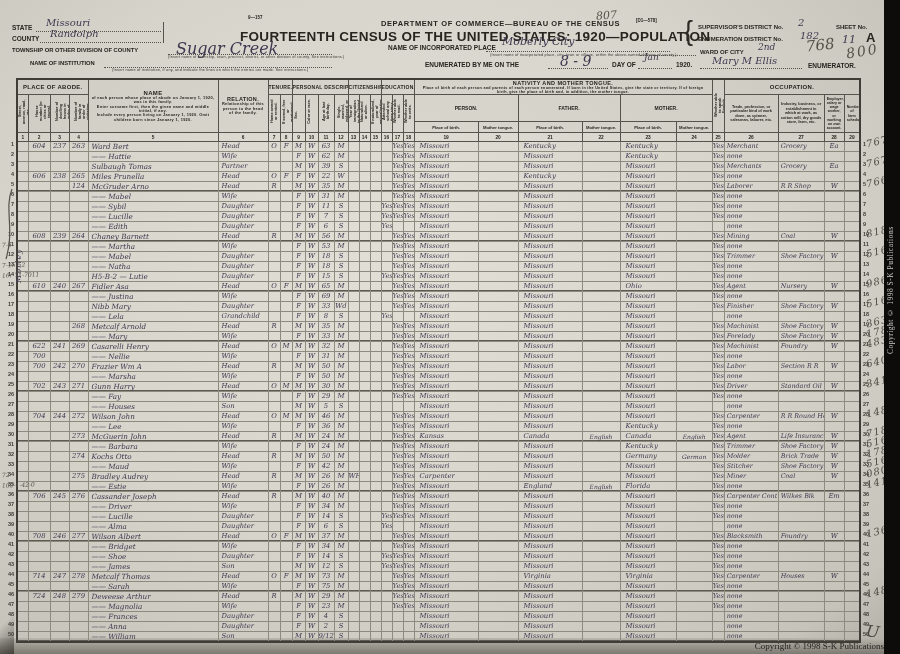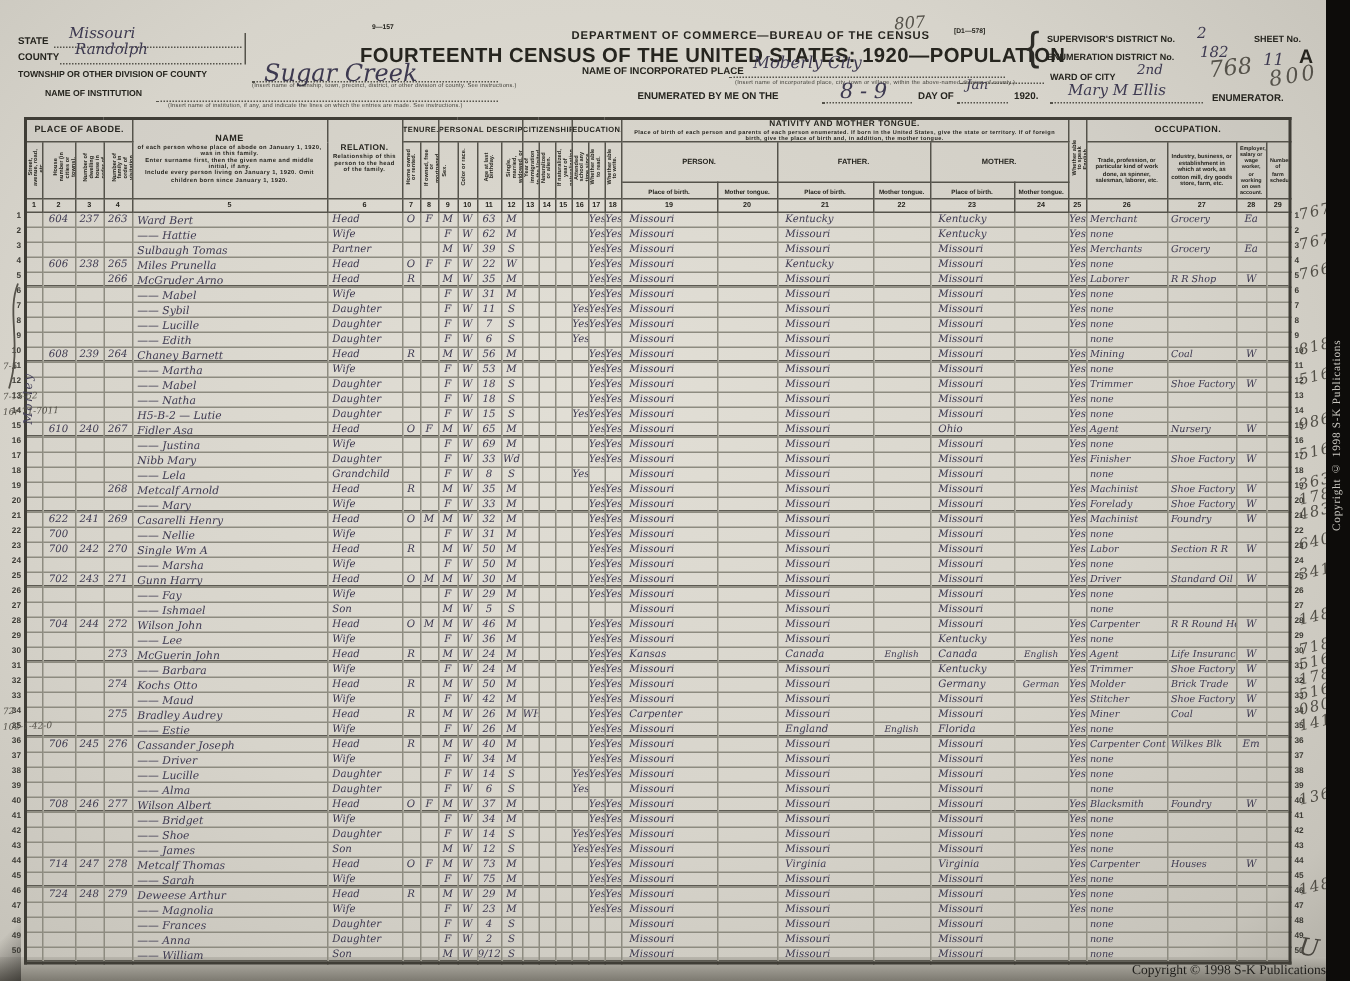--- a/index.html
+++ b/index.html
@@ -404,21 +404,21 @@
           <td class="f-english">Yes</td>
           <td class="f-trade">none</td>
           <td class="f-industry"></td>
           <td class="f-emp"></td>
           <td class="f-farm"></td>
         </tr>
         <tr>
           <td class="f-street"></td>
           <td class="f-house"></td>
           <td class="f-dwell"></td>
-          <td class="f-fam">266</td>
+          <td class="f-fam">124</td>
           <td class="f-name">McGruder Arno</td>
           <td class="f-rel">Head</td>
           <td class="f-own">R</td>
           <td class="f-mort"></td>
           <td class="f-sex">M</td>
           <td class="f-color">W</td>
           <td class="f-age">35</td>
           <td class="f-marital">M</td>
           <td class="f-imm"></td>
           <td class="f-nat"></td>
@@ -963,21 +963,21 @@
           <td class="f-trade">none</td>
           <td class="f-industry"></td>
           <td class="f-emp"></td>
           <td class="f-farm"></td>
         </tr>
         <tr>
           <td class="f-street"></td>
           <td class="f-house">700</td>
           <td class="f-dwell">242</td>
           <td class="f-fam">270</td>
-          <td class="f-name">Single Wm A</td>
+          <td class="f-name">Frazier Wm A</td>
           <td class="f-rel">Head</td>
           <td class="f-own">R</td>
           <td class="f-mort"></td>
           <td class="f-sex">M</td>
           <td class="f-color">W</td>
           <td class="f-age">50</td>
           <td class="f-marital">M</td>
           <td class="f-imm"></td>
           <td class="f-nat"></td>
           <td class="f-natyear"></td>
@@ -1087,21 +1087,21 @@
           <td class="f-trade">none</td>
           <td class="f-industry"></td>
           <td class="f-emp"></td>
           <td class="f-farm"></td>
         </tr>
         <tr>
           <td class="f-street"></td>
           <td class="f-house"></td>
           <td class="f-dwell"></td>
           <td class="f-fam"></td>
-          <td class="f-name">—— Ishmael</td>
+          <td class="f-name">—— Houses</td>
           <td class="f-rel">Son</td>
           <td class="f-own"></td>
           <td class="f-mort"></td>
           <td class="f-sex">M</td>
           <td class="f-color">W</td>
           <td class="f-age">5</td>
           <td class="f-marital">S</td>
           <td class="f-imm"></td>
           <td class="f-nat"></td>
           <td class="f-natyear"></td>

